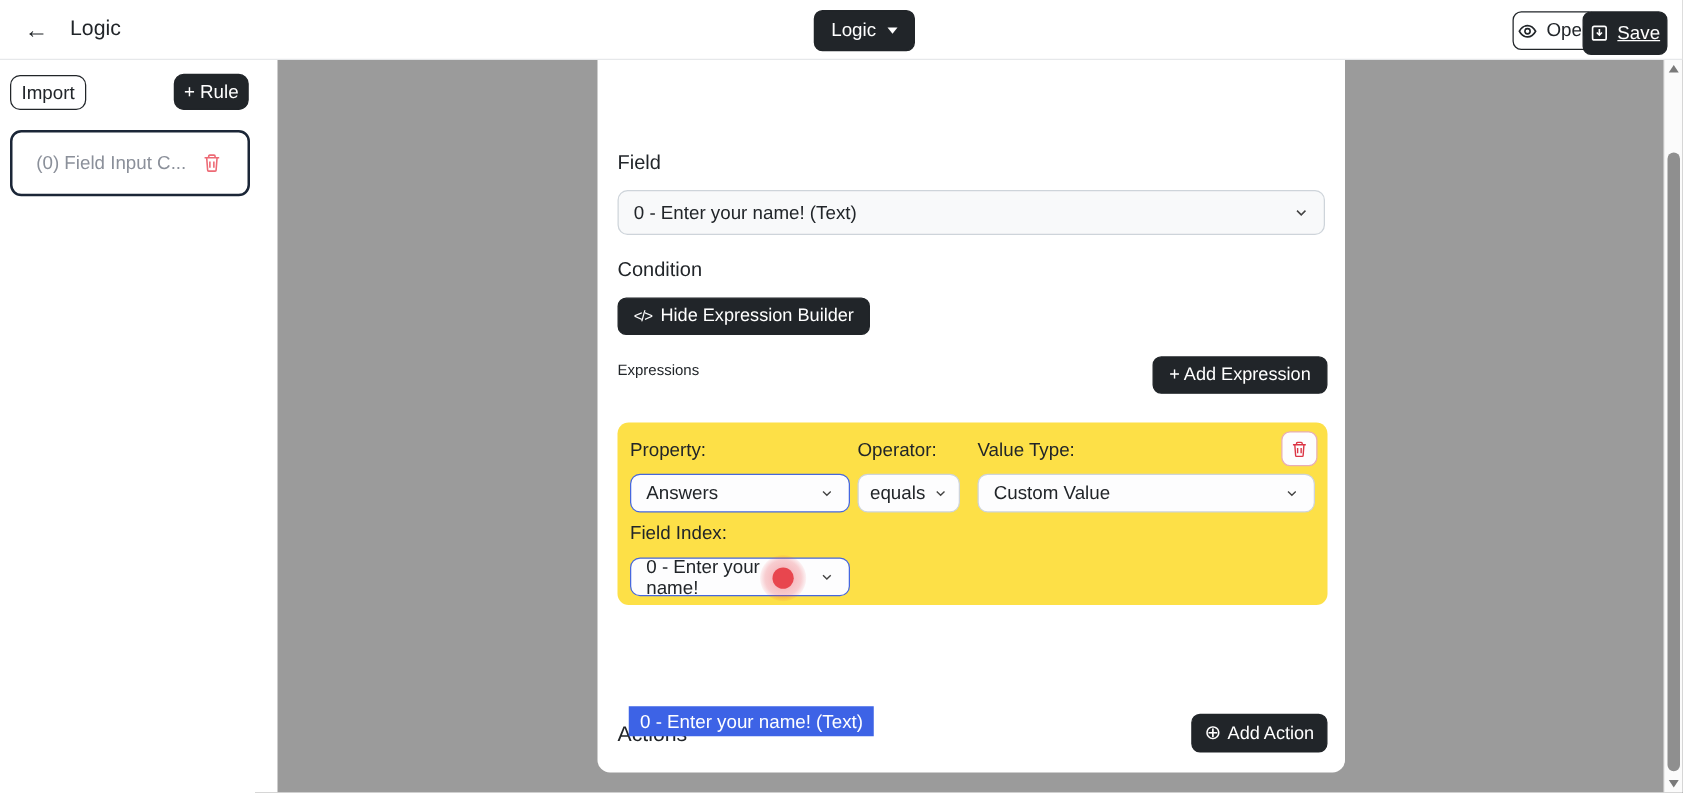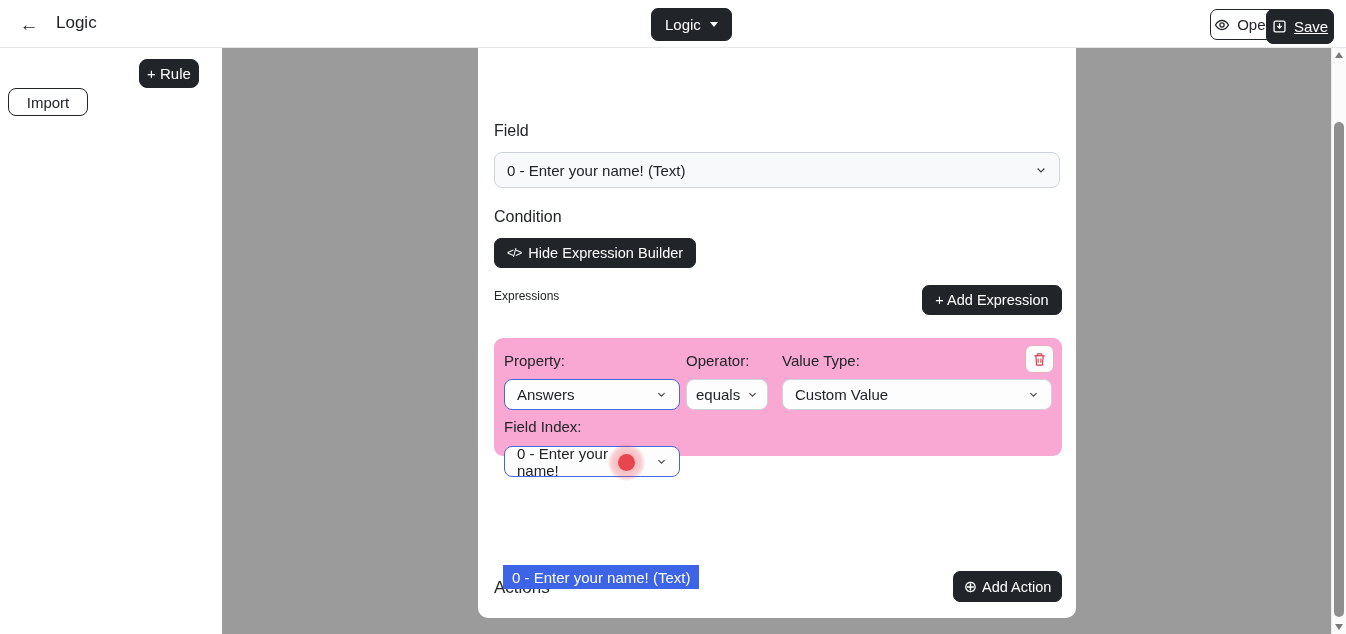--- a/index.html
+++ b/index.html
@@ -23,22 +23,22 @@
   .caret { display:inline-block; width:0; height:0; border-left:4.5px solid transparent;
            border-right:4.5px solid transparent; border-top:5px solid #fff; margin-left:2px; }
   .hdr-open-btn { position:absolute; left:1190px; top:9px; width:68px; height:31px;margin-left:20px; }
   .hdr-save-btn { position:absolute; left:1266px; top:9px; width:68px; height:35px;text-decoration:underline; }
 
   
   .body-region { position:absolute; top:48px; left:0; right:0; bottom:0; background:#9b9b9b; }
 
   
   .sidebar { position:absolute; left:0; top:0; width:222px; height:586px; background:#fff; }
-  .import-btn { position:absolute; left:8px; top:12px; width:80px; height:28px; border-radius:8px;
-                border-width:1px;margin-top:28px; }
+  .import-btn { position:absolute; left:8px; top:12px; width:61px; height:28px; border-radius:8px;
+                border-width:1px; }
   .add-rule-btn { position:absolute; left:139px; top:11px; width:60px; height:29px; border-radius:8px; }
   .rule-card { position:absolute; left:8px; top:56px; width:192px; height:53px; background:#fff;
                border:2px solid #1b2637; border-radius:9px; display:flex; align-items:center;
                justify-content:center; gap:12px; cursor:pointer; }
   .rule-card-label { font-size:15px; color:#8b909a; white-space:nowrap; }
   .rule-trash { color:#ed6a75; background:transparent; border:none; width:18px; height:18px;
                 cursor:pointer; padding:0; }
 
   
   .panel { position:absolute; left:478px; top:0; width:598px; height:570px; background:#fff;
@@ -54,22 +54,22 @@
   .field-select { top:104px; left:16px; width:566px; height:36px; }
   .condition-label { top:160px; left:16px; }
   .hide-expr-btn { position:absolute; top:190px; left:16px; height:30px; padding:0 12px;
                    border-radius:7px; font-size:14.5px; }
   .code-glyph { font-size:12px; letter-spacing:-1px; }
   .expressions-heading { top:241px; left:16px; font-size:12px; }
   .add-expr-btn { position:absolute; top:237px; left:444px; width:140px; height:30px; border-radius:7px;
                   font-size:14.5px; }
 
   
-  .expr-card { position:absolute; top:290px; left:16px; width:568px; height:118px;
-               background:#f9a8d4; border-radius:9px; }
+  .expr-card { position:absolute; top:290px; left:16px; width:568px; height:146px;
+               background:#fde047; border-radius:9px; }
   .expr-card .lbl { font-size:15px; }
   .prop-label { top:14px; left:10px; }
   .op-label { top:14px; left:192px; }
   .vt-label { top:14px; left:288px; }
   .expr-trash-btn { position:absolute; top:7px; right:8px; width:29px; height:28px; background:#fdfdfe;
                     border:1px solid #e8aeb5; border-radius:7px; color:#dc3545; cursor:pointer;
                     display:flex; align-items:center; justify-content:center; }
   .card-sel { background:#fdfdfe; height:31px; }
   .focus-border { border:1px solid #4667de !important; }
   .prop-select { top:41px; left:10px; width:176px; }
@@ -148,20 +148,33 @@
       <span>Save</span>
     </button>
   </div>
 
   <div class="body-region">
 
     <div class="sidebar">
       <button class="btn-outline import-btn">Import</button>
       <button class="btn-dark add-rule-btn">+ Rule</button>
 
+      <div class="rule-card">
+        <span class="rule-card-label">(0) Field Input C...</span>
+        <button class="rule-trash">
+          <span>
+            <svg width="17" height="17" viewBox="0 0 16 16" fill="none" stroke="currentColor" stroke-width="1.2">
+              <path d="M2.5 4h11"></path>
+              <path d="M5.6 4V2.9c0-.5.3-.9.8-.9h3.2c.5 0 .8.4.8.9V4"></path>
+              <path d="M4.1 4l.7 9.2c0 .5.4.8.8.8h4.8c.4 0 .8-.3.8-.8L11.9 4"></path>
+              <path d="M6.5 6.8v4.6M9.5 6.8v4.6"></path>
+            </svg>
+          </span>
+        </button>
+      </div>
     </div>
 
     <div class="panel">
 
       <div class="lbl event-label">Event</div>
 
       <div class="lbl field-label">Field</div>
       <div class="sel field-select">
         <span>0 - Enter your name! (Text)</span>
         <span class="chev">

